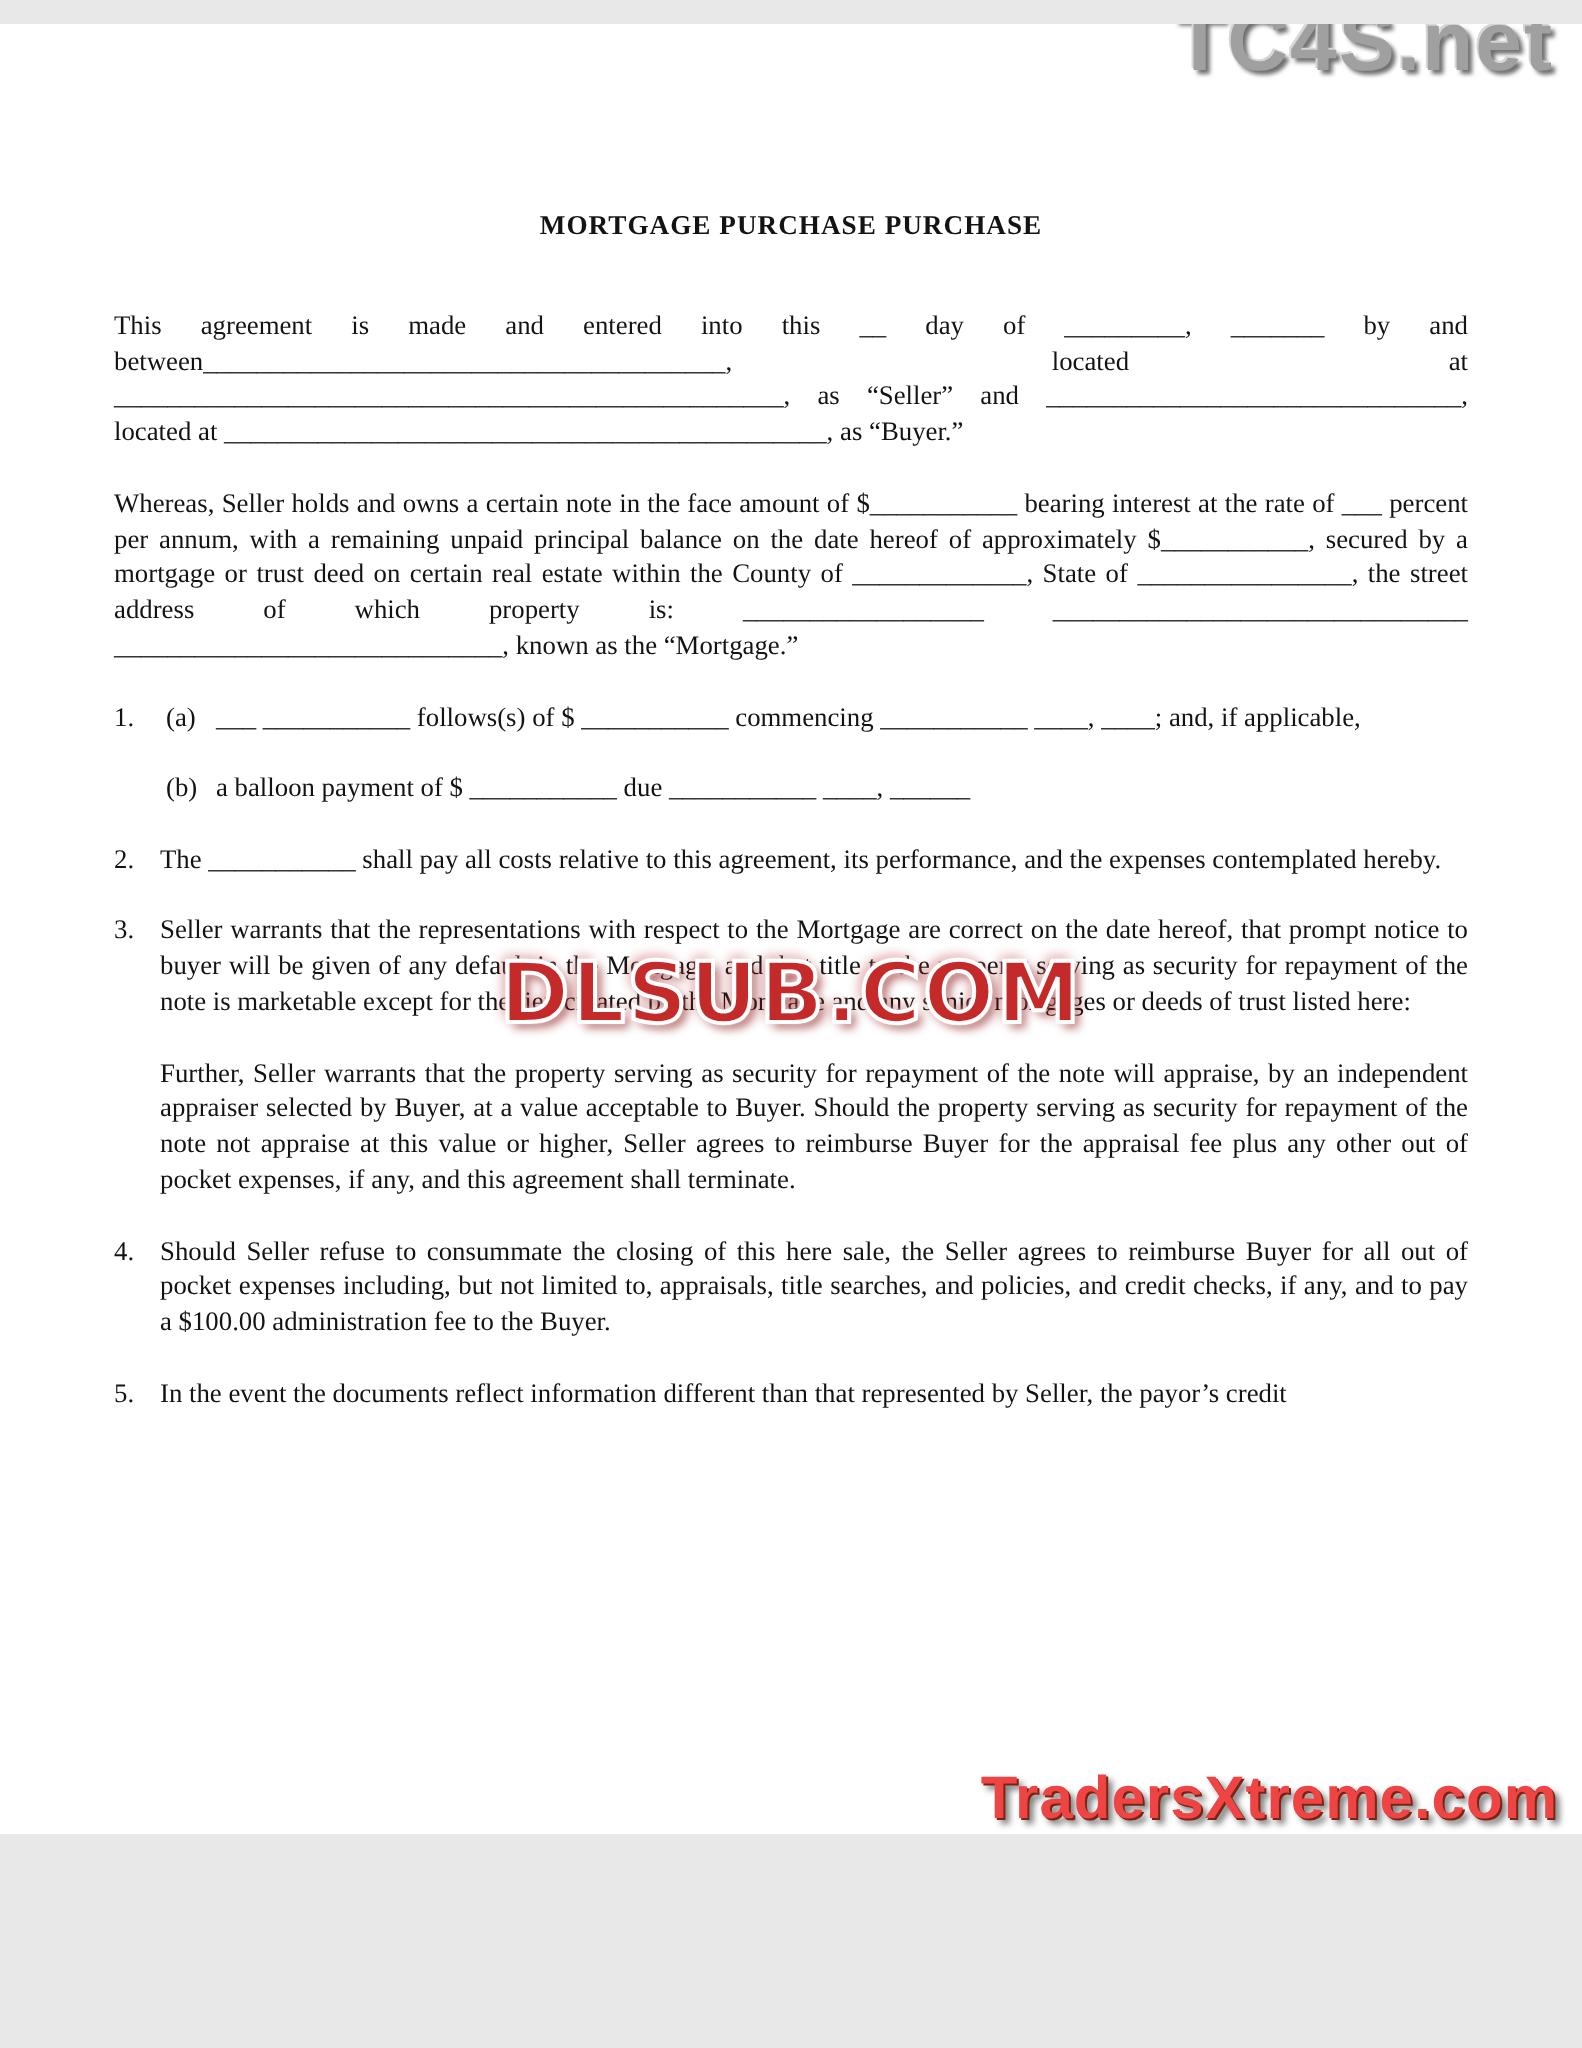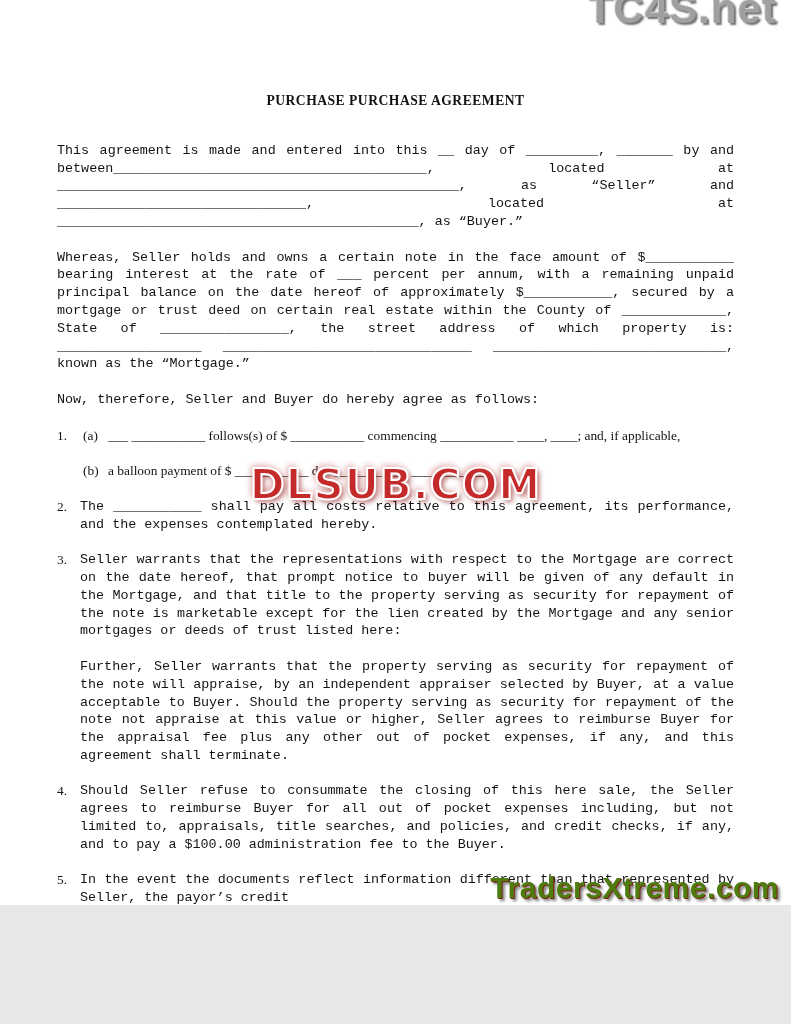--- a/index.html
+++ b/index.html
@@ -1,19 +1,19 @@
 <!DOCTYPE html>
 <html><head>
 <meta charset="utf-8">
 <style>
   html,body{margin:0;padding:0;background:#e8e8e8;}
   .page{
     position:relative;
     width:791px;height:905px;
-    margin:0 auto;
+    margin:12px auto;
     background:#ffffff;
     overflow:hidden;
     font-family:"Liberation Serif", serif;
     font-size:13.4px;
     line-height:17.8px;
     color:#131313;
   }
   .wm-top{
     position:absolute;top:0px;right:14px;
     font-family:"Liberation Sans", sans-serif;
@@ -27,21 +27,21 @@
   .content{
     position:absolute;left:57px;right:57px;top:92px;
   }
   .title{
     margin:0 0 32px 0;
     font-size:13.6px;
     font-weight:bold;
     text-align:center;
     letter-spacing:0.5px;
   }
-  .para{margin:0 0 17.8px 0;text-align:justify;font-family:Liberation Mono, monospace;}
+  .para{margin:0 0 17.8px 0;text-align:justify;}
   .para.bold{font-weight:bold;}
   .item{display:flex;}
   .item .num{flex:0 0 23px;}
   .item .icontent{flex:1;min-width:0;}
   .sub{display:flex;margin:0 0 17.8px 0;padding-left:3px;}
   .sub .sublabel{flex:0 0 25px;}
   .sub .subtext{flex:1;margin:0;text-align:justify;}
   .indent2{padding-left:28px;}
   .stamp{
     position:absolute;
@@ -58,43 +58,42 @@
     z-index:5;
     user-select:none;
   }
   .wm-bottom{
     position:absolute;
     bottom:8px;right:12px;
     font-family:"Liberation Sans", sans-serif;
     font-weight:bold;
     font-size:30px;
     letter-spacing:0.5px;
-    color:#4d7c0f;
+    color:#ef4444;
     text-shadow:1px 1px 0 #7e2312, 3px 3px 3px rgba(90,90,90,0.8);
     user-select:none;
   }
 </style>
 </head>
 <body>
 
 <div class="page">
 
   <div class="wm-top">TC4S.net</div>
 
   <div class="stamp">DLSUB.COM</div>
 
   <div class="content">
 
-    <h1 class="title">PURCHASE PURCHASE AGREEMENT</h1>
+    <h1 class="title">MORTGAGE PURCHASE PURCHASE</h1>
 
     <p class="para">This agreement is made and entered into this __ day of _________, _______ by and between_______________________________________, located at __________________________________________________, as “Seller” and _______________________________, located at _____________________________________________, as “Buyer.”</p>
 
     <p class="para">Whereas, Seller holds and owns a certain note in the face amount of $___________ bearing interest at the rate of ___ percent per annum, with a remaining unpaid principal balance on the date hereof of approximately $___________, secured by a mortgage or trust deed on certain real estate within the County of _____________, State of ________________, the street address of which property is: __________________ _______________________________ _____________________________, known as the “Mortgage.”</p>
 
-    <p class="para">Now, therefore, Seller and Buyer do hereby agree as follows:</p>
 
     <div class="item">
       <span class="num">1.</span>
       <div class="icontent">
 
         <div class="sub">
           <span class="sublabel">(a)</span>
           <p class="subtext">___  ___________  follows(s) of $ ___________ commencing ___________ ____, ____; and, if applicable,</p>
         </div>
 

